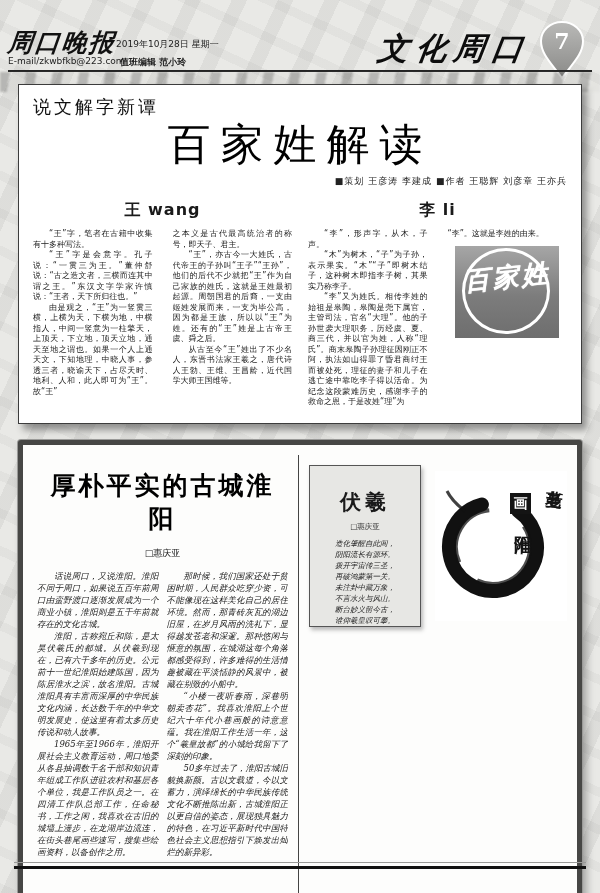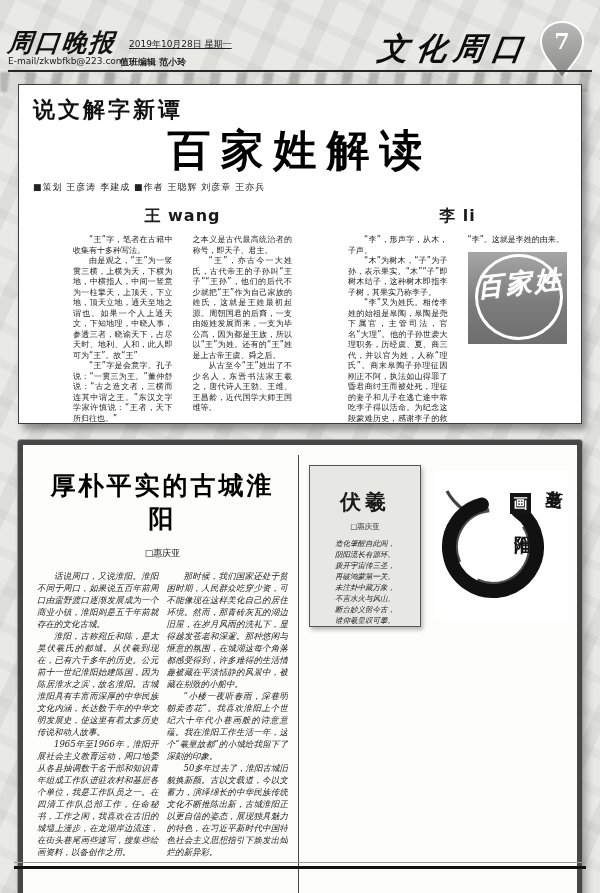--- a/index.html
+++ b/index.html
@@ -24,46 +24,46 @@
     filter:blur(1px);
   }
 
   
   .masthead { position:absolute; left:0; top:22px; width:600px; height:48px; }
   .logo {
     position:absolute; left:8px; top:4px;
     font-family:"DejaVu Serif", serif; font-weight:bold; font-style:italic;
     font-size:25px; letter-spacing:2px; transform:skewX(-6deg); color:#111;
   }
-  .mast-date { position:absolute; left:129px; top:16px; font-size:9px; color:#222;text-decoration:underline; }
+  .mast-date { position:absolute; left:116px; top:16px; font-size:9px; color:#222; }
   .mast-email { position:absolute; left:8px; top:34px; font-size:9px; color:#222; }
   .mast-duty { position:absolute; left:120px; top:34px; font-size:9px; font-weight:bold; color:#222; }
   .section-title {
     position:absolute; right:70px; top:6px;
     font-family:"DejaVu Serif", serif; font-weight:bold; font-style:italic;
     font-size:31px; letter-spacing:7px; transform:skewX(-8deg); color:#0d0d0d;
   }
   .page-pin { position:absolute; right:14px; top:-2px; width:48px; height:60px; }
   .head-rule { position:absolute; left:8px; top:70px; width:584px; height:2px; background:#222; }
 
   
   .box1 {
     position:absolute; left:18px; top:84px; width:564px; height:340px;
     background:#fff; border:1px solid #3c3c3c;
     box-shadow:5px 6px 7px rgba(40,40,40,.45);
     padding:10px 14px 8px 14px; overflow:hidden;
   }
-  .kicker { font-size:22px; font-weight:bold; letter-spacing:3px; color:#111; }
+  .kicker { font-size:18px; font-weight:normal; letter-spacing:3px; color:#111; }
   .big-title {
-    text-align:center; font-family:"DejaVu Serif", serif; font-weight:700;
+    text-align:center; font-family:"DejaVu Serif", serif; font-weight:400;
     font-size:43px; letter-spacing:10px; color:#000; margin-top:2px; line-height:1.1;
   }
-  .credits { text-align:left; font-size:9px; color:#222; margin-top:7px; letter-spacing:1px; }
+  .credits { text-align:right; font-size:9px; color:#222; margin-top:7px; letter-spacing:1px; }
   .cols-wrap { display:flex; gap:16px; margin-top:12px; }
-  .half { flex:1; min-width:0;margin-left:40px; }
+  .half { flex:1; min-width:0; }
   .surname-head { text-align:center; font-weight:bold; font-size:16px; margin-bottom:8px; letter-spacing:1px; }
   .two-cols { display:flex; gap:20px; }
   .colx { flex:1; min-width:0; font-size:8px; line-height:10.5px; text-align:justify; color:#1c1c1c; overflow:hidden; height:205px; }
   .colx p { text-indent:2em; }
   .colx p.noindent { text-indent:0; }
 
   
   .stamp {
     position:relative; width:104px; height:92px; margin:6px auto 0 auto;
     background:linear-gradient(180deg,#a6a6a6 0%, #7c7c7c 55%, #6e6e6e 100%);
@@ -166,22 +166,22 @@
 
     <div class="cols-wrap">
       <div class="half">
         <div class="surname-head">
           <span>王</span>
           <span>wang</span>
         </div>
         <div class="two-cols">
           <div class="colx">
             <p>“王”字，笔者在古籍中收集有十多种写法。</p>
+            <p>“王”字是会意字。孔子说：“一贯三为王。”董仲舒说：“古之造文者，三横而连其中谓之王。”东汉文字学家许慎说：“王者，天下所归往也。”</p>
             <p>由是观之，“王”为一竖贯三横，上横为天，下横为地，中横指人，中间一竖意为一柱擎天，上顶天，下立地，顶天立地，通天至地之谓也。如果一个人上通天文，下知地理，中晓人事，参透三者，晓谕天下，占尽天时、地利、人和，此人即可为“王”。故“王”</p>
-            <p>“王”字是会意字。孔子说：“一贯三为王。”董仲舒说：“古之造文者，三横而连其中谓之王。”东汉文字学家许慎说：“王者，天下所归往也。”</p>
           </div>
           <div class="colx">
             <p class="noindent">之本义是古代最高统治者的称号，即天子、君主。</p>
             <p>“王”，亦古今一大姓氏，古代帝王的子孙叫“王子”“王孙”，他们的后代不少就把“王”作为自己家族的姓氏，这就是王姓最初起源。周朝国君的后裔，一支由姬姓发展而来，一支为毕公高，因为都是王族，所以以“王”为姓。还有的“王”姓是上古帝王虞、舜之后。</p>
             <p>从古至今“王”姓出了不少名人，东晋书法家王羲之，唐代诗人王勃、王维、王昌龄，近代国学大师王国维等。</p>
           </div>
         </div>
       </div>
 
       <div class="half">

